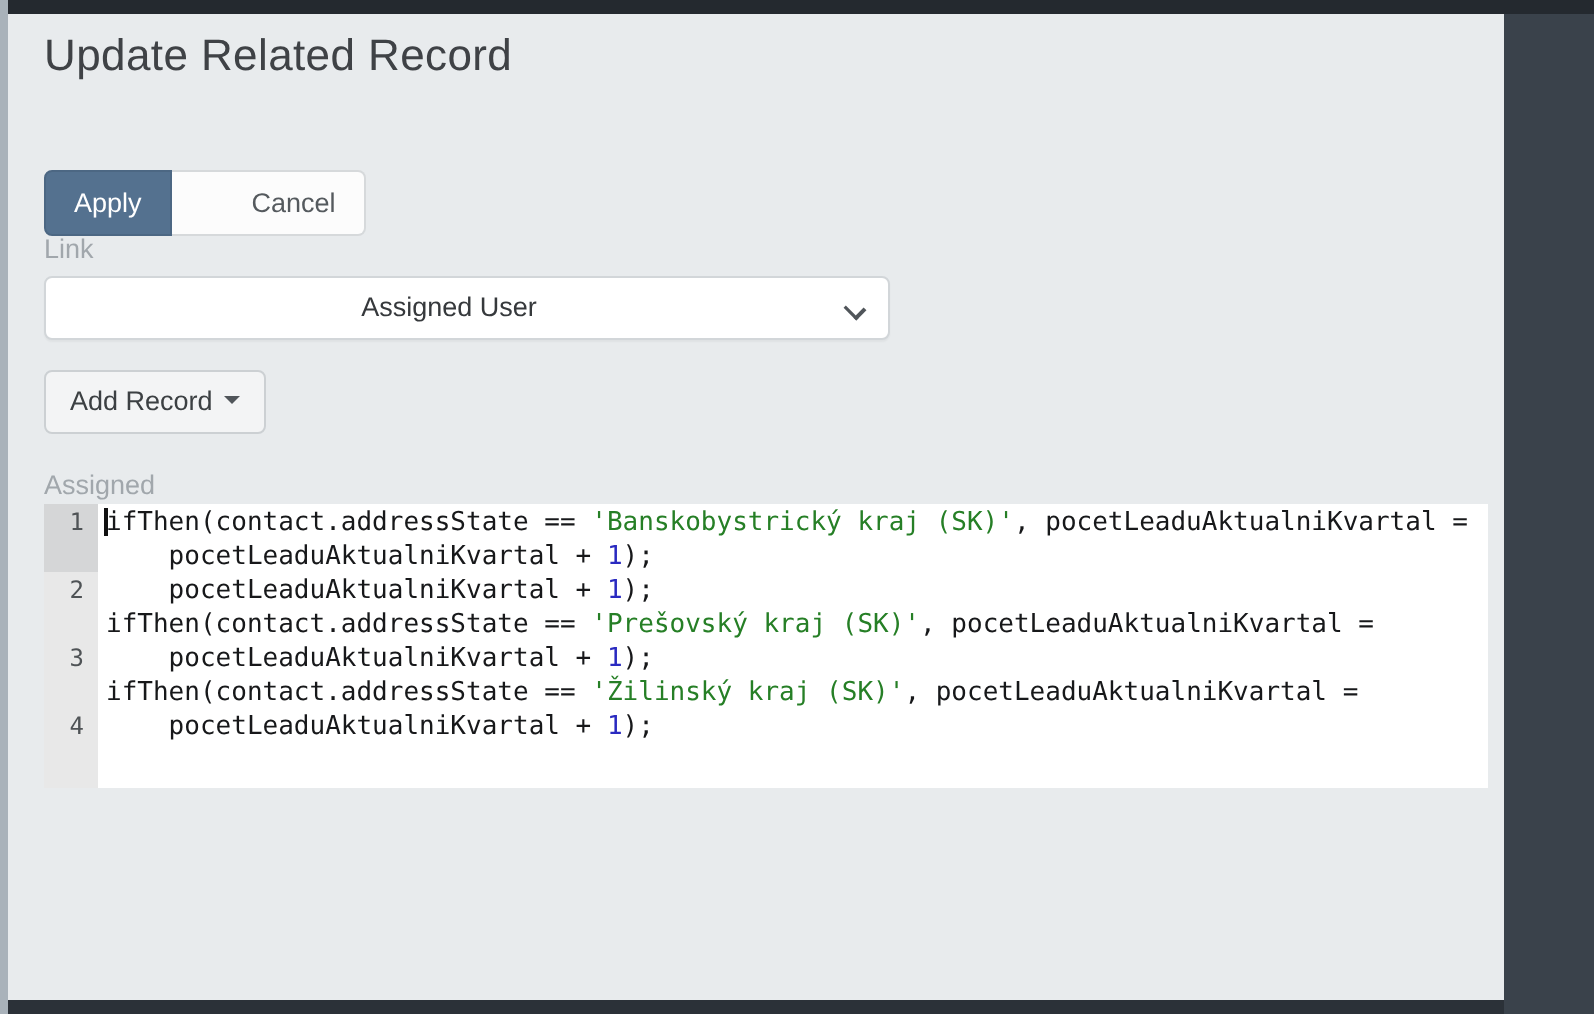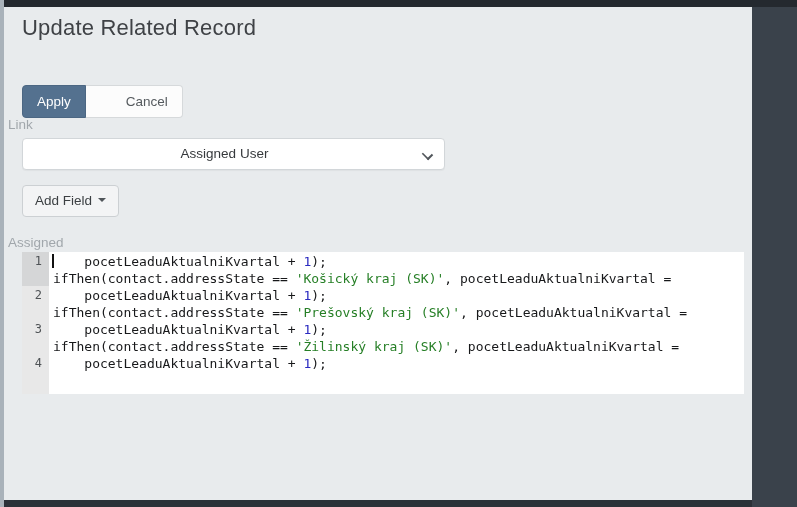--- a/index.html
+++ b/index.html
@@ -54,21 +54,21 @@
     border-radius: 4px 0 0 4px;
   }
   .btn-cancel {
     background: #fcfcfc; color: #555a5e;
     border: 1px solid #d6d9db; border-left: none;
     border-radius: 0 4px 4px 0;
     padding-left: 40px;
   }
 
   .field-label {
-    position: absolute; left: 4px;
+    position: absolute; left: 18px;
     font-size: 13.5px; color: #a1a7ac;
   }
   .label-link    { top: 110px; }
   .label-formula { top: 228px; }
 
   .select {
     position: absolute; left: 18px; top: 131px;
     width: 423px; height: 32px;
     background: #ffffff; border: 1px solid #d2d6d9; border-radius: 4px;
     box-shadow: 0 1px 1px rgba(0,0,0,0.04);
@@ -154,37 +154,37 @@
       <button class="btn btn-apply">Apply</button>
       <button class="btn btn-cancel">Cancel</button>
     </div>
 
     <div class="field-label label-link">Link</div>
     <div class="select">
       <span>Assigned User</span>
       <span class="chevron"></span>
     </div>
 
-    <button class="btn-addfield"><span>Add Field</span><span class="caret-down"></span></button>
+    <button class="btn-addfield"><span>Add Record</span><span class="caret-down"></span></button>
 
     <div class="field-label label-formula">Assigned</div>
 
     <div class="editor">
       <div class="gutter">
         <div class="gutter-cell active">1</div>
         <div class="gutter-cell">2</div>
         <div class="gutter-cell">3</div>
         <div class="gutter-cell">4</div>
       </div>
       <div class="code">
         <div class="cursor"></div>
 
+        <div class="code-row"><span>ifThen(contact.addressState == </span><span class="tok-str">'Banskobystrický kraj (SK)'</span><span>, pocetLeaduAktualniKvartal =</span></div>
         <div class="code-row"><span>    pocetLeaduAktualniKvartal + </span><span class="tok-num">1</span><span>);</span></div>
 
-        <div class="code-row"><span>ifThen(contact.addressState == </span><span class="tok-str">'Košický kraj (SK)'</span><span>, pocetLeaduAktualniKvartal =</span></div>
         <div class="code-row"><span>    pocetLeaduAktualniKvartal + </span><span class="tok-num">1</span><span>);</span></div>
 
         <div class="code-row"><span>ifThen(contact.addressState == </span><span class="tok-str">'Prešovský kraj (SK)'</span><span>, pocetLeaduAktualniKvartal =</span></div>
         <div class="code-row"><span>    pocetLeaduAktualniKvartal + </span><span class="tok-num">1</span><span>);</span></div>
 
         <div class="code-row"><span>ifThen(contact.addressState == </span><span class="tok-str">'Žilinský kraj (SK)'</span><span>, pocetLeaduAktualniKvartal =</span></div>
         <div class="code-row"><span>    pocetLeaduAktualniKvartal + </span><span class="tok-num">1</span><span>);</span></div>
 
       </div>
     </div>

